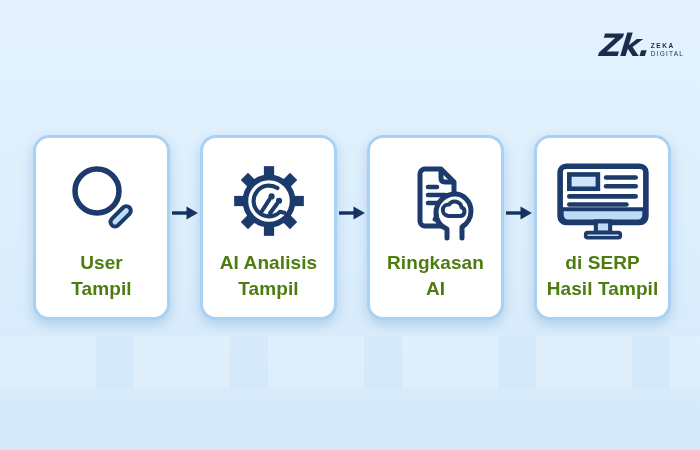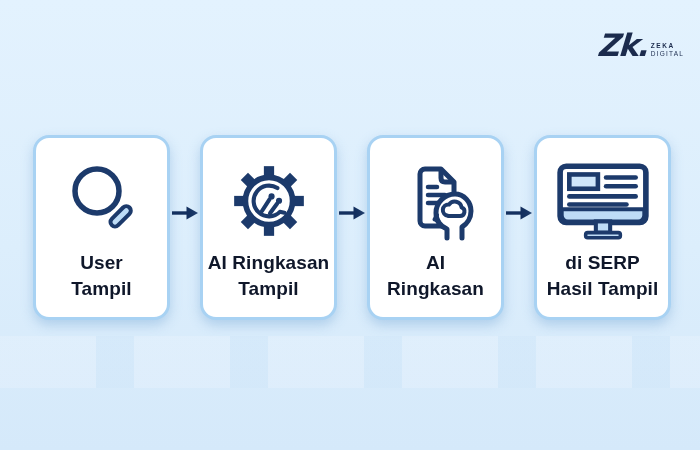--- a/index.html
+++ b/index.html
@@ -21,21 +21,21 @@
   
   .flow{position:absolute;left:33px;top:135px;display:flex;align-items:flex-start;}
   .card{
     width:137px;height:185px;box-sizing:border-box;background:#ffffff;
     border:3px solid #a8d2f3;border-radius:16px;
     box-shadow:0 5px 12px rgba(125,170,215,0.45);
     display:flex;flex-direction:column;align-items:center;
   }
   .icon-area{height:98px;margin-top:14px;display:flex;align-items:center;justify-content:center;}
   .card-label{
-    text-align:center;font-size:19px;font-weight:700;color:#0f172a;
+    text-align:center;font-size:19px;font-weight:700;color:#4d7c0f;
     line-height:26px;letter-spacing:0.1px;
   }
   .arrow-slot{width:30px;display:flex;justify-content:center;margin-top:70px;}
   
   .watermark{
     position:absolute;left:0;top:336px;width:700px;height:52px;opacity:0.5;
     background:
       repeating-linear-gradient(90deg,
         rgba(255,255,255,0.35) 0px, rgba(255,255,255,0.35) 96px,
         rgba(190,218,244,0.25) 96px, rgba(190,218,244,0.25) 134px);
@@ -98,21 +98,21 @@
         <circle cx="40" cy="40" r="23" fill="#ffffff" stroke="#1c3a6b" stroke-width="5.5"></circle>
 
         <path class="stroke" stroke-width="4" d="M48.2,27.4 A15,15 0 1 0 50.6,50.6 L55,51.5"></path>
         <path class="stroke" stroke-width="4" d="M33,50 L40.5,38.5"></path>
         <circle class="fillnavy" cx="42.5" cy="35.5" r="3"></circle>
         <path class="stroke" stroke-width="4" d="M41,52 L48,42.5"></path>
         <circle class="fillnavy" cx="49.8" cy="39.8" r="3"></circle>
       </svg>
     </div>
     <div class="card-label">
-      <div>AI Ringkasan</div>
+      <div>AI Analisis</div>
       <div>Tampil</div>
     </div>
   </div>
 
   <div class="arrow-slot">
     <svg width="28" height="16" viewBox="0 0 28 16">
       <path d="M1,8 H17" stroke="#14305f" stroke-width="3.4" fill="none"></path>
       <polygon points="15.5,1.5 27,8 15.5,14.5" fill="#14305f"></polygon>
     </svg>
   </div>
@@ -126,22 +126,22 @@
         <path class="stroke" stroke-width="4.5" d="M34,28 h9"></path>
         <path class="stroke" stroke-width="4.5" d="M34,36 h17"></path>
         <path class="stroke" stroke-width="4.5" d="M34,44 h11"></path>
 
         <path d="M53,79 V70 C46,67 42,61 42,54 C42,43 51,35 61,35 C70,35 77,43 77,52 C77,59 73,65 68,68 V79" fill="#ffffff" stroke="#1c3a6b" stroke-width="5" stroke-linecap="round" stroke-linejoin="round"></path>
         <path d="M43,56 l-2.5,4.5 l4,1.5" fill="none" stroke="#1c3a6b" stroke-width="4" stroke-linecap="round" stroke-linejoin="round"></path>
         <path d="M54,57 h12 a4.5,4.5 0 0 0 1.6,-8.7 A7,7 0 0 0 55,45.5 a5.2,5.2 0 0 0 -1,11.3 z" fill="#ffffff" stroke="#1c3a6b" stroke-width="4" stroke-linejoin="round"></path>
       </svg>
     </div>
     <div class="card-label">
+      <div>Ringkasan</div>
       <div>AI</div>
-      <div>Ringkasan</div>
     </div>
   </div>
 
   <div class="arrow-slot">
     <svg width="28" height="16" viewBox="0 0 28 16">
       <path d="M1,8 H17" stroke="#14305f" stroke-width="3.4" fill="none"></path>
       <polygon points="15.5,1.5 27,8 15.5,14.5" fill="#14305f"></polygon>
     </svg>
   </div>
 

